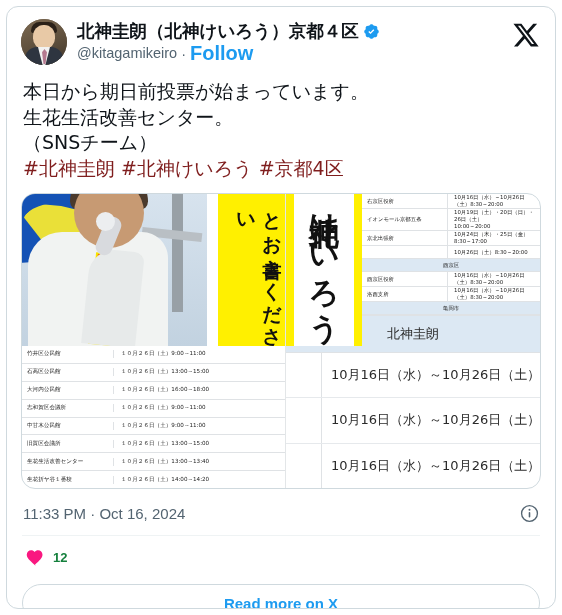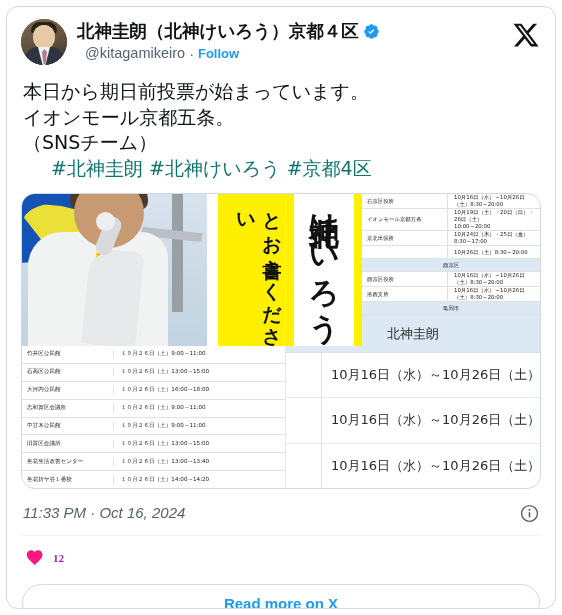--- a/index.html
+++ b/index.html
@@ -33,34 +33,34 @@
   .avatar .a-shirt { position:absolute; left:17px; top:28px; width:12px; height:18px; background:#f2f2f0; transform:skewX(0deg); clip-path:polygon(0 0,100% 0,62% 100%,38% 100%); }
   .avatar .a-tie { position:absolute; left:21px; top:30px; width:5px; height:15px; background:#b5798f; clip-path:polygon(50% 0,100% 22%,70% 100%,30% 100%,0 22%); }
 
   .hdr-txt { margin-left: 10px; padding-top: 1px; min-width:0; }
   .name-row { display: flex; align-items: center; gap: 4px; }
   .dname {
     font-size: 17.5px; font-weight: 700; color: #0f1419;
     line-height: 22px; white-space: nowrap;
   }
   .verified { width: 17px; height: 17px; flex:0 0 17px; display:block; }
-  .handle-row { display: flex; align-items: center; gap: 4px; margin-top: 2px; margin-left: 8px; }
+  .handle-row { display: flex; align-items: center; gap: 4px; margin-top: 2px; }
   .handle { font-size: 14.5px; color: #536471; line-height: 19px; }
   .dot { color: #536471; font-size: 14.5px; }
-  .follow { font-size: 13px; color: #1d9bf0; font-weight: 700; cursor: pointer; line-height:19px; }
+  .follow { font-size: 20px; color: #1d9bf0; font-weight: 700; cursor: pointer; line-height:19px; }
   .xlogo { margin-left: auto; width: 30px; height: 30px; flex: 0 0 30px; padding-top:2px; }
 
   
   .tweet-text {
     padding: 14px 16px 0 16px;
     font-size: 19px; line-height: 25.5px; color: #0f1419;
     white-space: pre-wrap;
     font-family: "DejaVu Sans", "Liberation Sans", sans-serif;
   }
-  .tags { color: #0f766e; margin-left: 28px; }
+  .tags { color: #7f1d1d; }
 
   
   .media {
     margin: 12px 14px 0 14px;
     height: 296px;
     border: 1px solid #cfd9de;
     border-radius: 14px;
     overflow: hidden;
     position: relative;
     display: flex;
@@ -123,31 +123,31 @@
   .big-sec { background:#dce8f3; text-align:center; font-size:13px; color:#2a2a2a; padding:9px 0; border-bottom:1px solid #dfe2e5;
     font-family:"DejaVu Sans","Liberation Sans",sans-serif; }
   .big-rows { flex:1 1 auto; display:flex; flex-direction:column; }
   .big-rows .br { flex:1 1 0; display:flex; align-items:center; border-bottom:1px solid #e6e9ec; }
   .big-rows .br:last-child { border-bottom:none; }
   .big-rows .br .bk { width:36px; flex:0 0 36px; border-right:1px solid #dfe2e5; align-self:stretch; }
   .big-rows .br .bv { flex:1 1 auto; padding-left:9px; font-size:13px; color:#2a2a2a; white-space:nowrap;
      font-family:"DejaVu Sans","Liberation Sans",sans-serif; }
 
   
-  .ts-row { display:flex; align-items:flex-start; padding: 15px 16px 12px 16px; font-style: italic; }
+  .ts-row { display:flex; align-items:center; padding: 15px 16px 12px 16px; }
   .ts { font-size: 15px; color: #536471; }
   .info-ic { margin-left:auto; width:19px; height:19px; }
 
   hr.sep { border:none; border-top:1px solid #eff3f4; margin:0 15px; }
 
   
   .actions { display:flex; align-items:center; gap:8px; padding: 11px 18px 10px 18px; }
   .act { display:flex; align-items:center; gap:7px; cursor:pointer; }
   .act .lbl { font-size:15px; font-weight:700; color:#536471; }
-  .count { font-size:11px; font-weight:700; color:#a21caf;font-family:Liberation Serif, serif; }
+  .count { font-size:13px; font-weight:700; color:#15803d; }
   .spacer-r { width:12px; }
 
   
   .readmore-wrap { padding: 6px 15px 0 15px; }
   .readmore {
     width:100%; height:38px; border:1px solid #cfd9de; border-radius:19px;
     background:#fff; color:#1d9bf0; font-size:15px; font-weight:700;
     font-family:"Liberation Sans", sans-serif; cursor:pointer;
   }
 </style>
@@ -178,21 +178,21 @@
         <span class="dot">·</span>
         <span class="follow">Follow</span>
       </div>
     </div>
     <svg class="xlogo" viewBox="0 0 24 24">
       <path fill="#0f1419" d="M18.244 2.25h3.308l-7.227 8.26 8.502 11.24H16.17l-5.214-6.817L4.99 21.75H1.68l7.73-8.835L1.254 2.25H8.08l4.713 6.231zm-1.161 17.52h1.833L7.084 4.126H5.117z"></path>
     </svg>
   </div>
 
   <div class="tweet-text"><span>本日から期日前投票が始まっています。
-イオンモール京都五条。
+生花生活改善センター。
 （SNSチーム）</span>
 <span class="tags">#北神圭朗 #北神けいろう #京都4区</span></div>
 
   <div class="media">
 
     <div class="m-left">
       <div class="photo">
         <div class="ph-sky"></div>
         <div class="ph-bluebanner"></div>
         <div class="ph-pole"></div>

